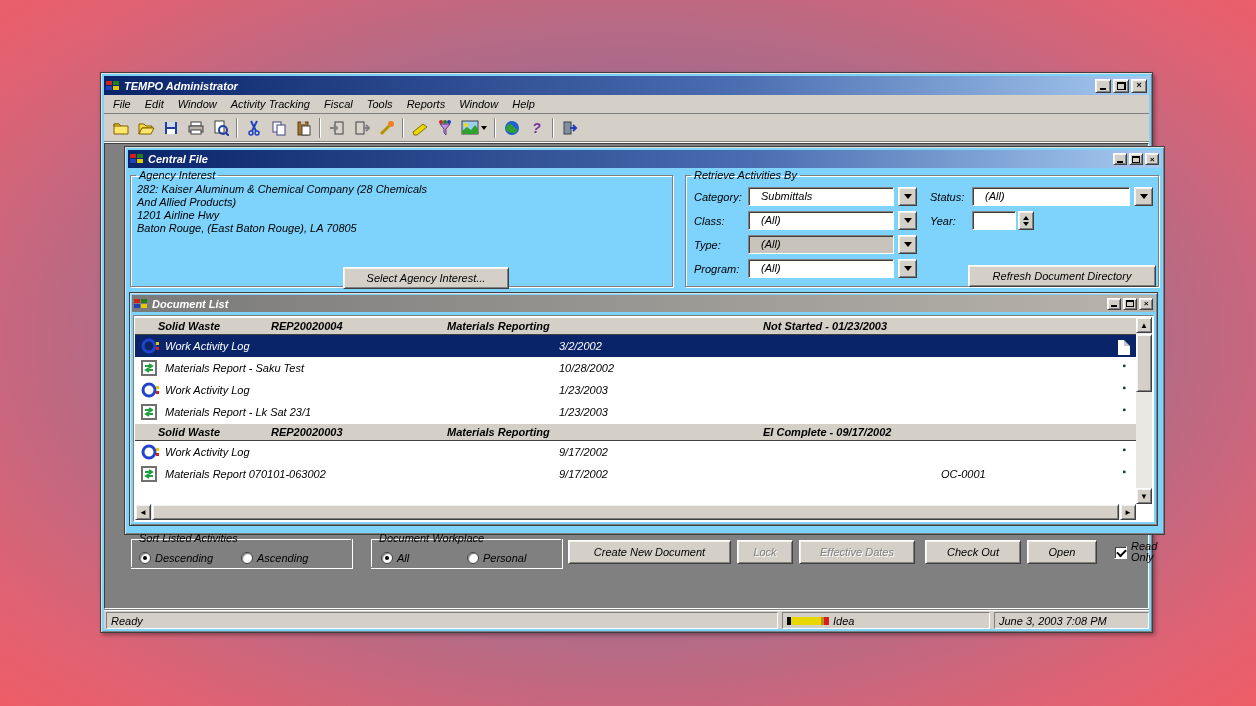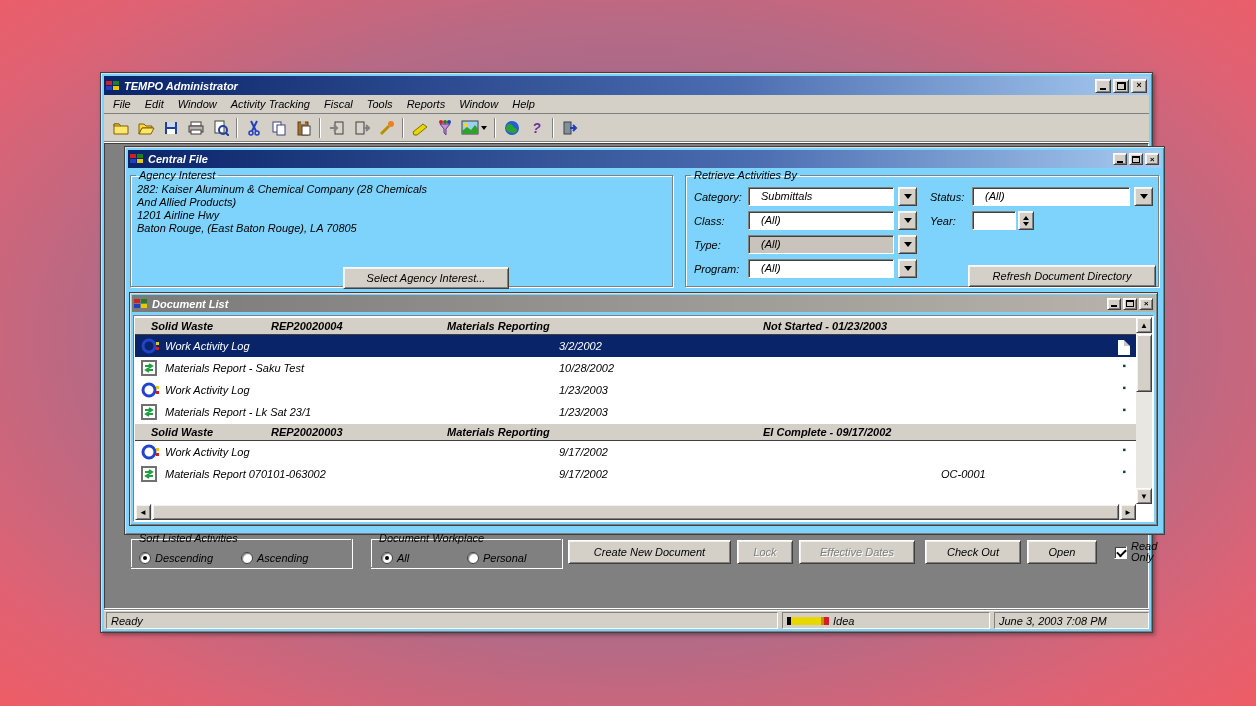--- a/index.html
+++ b/index.html
@@ -52,21 +52,21 @@
   .darrow { width:0; height:0; border-left:4px solid transparent; border-right:4px solid transparent; border-top:5px solid #000; }
   .spin { width:16px; height:19px; margin-left:2px; display:flex; flex-direction:column; align-items:center; justify-content:center; gap:2px; }
   .sarrow-up { width:0;height:0;border-left:3px solid transparent;border-right:3px solid transparent;border-bottom:4px solid #000; }
   .sarrow-dn { width:0;height:0;border-left:3px solid transparent;border-right:3px solid transparent;border-top:4px solid #000; }
 
   
   .dl-body { position:absolute; left:3px; top:22px; right:3px; bottom:3px; background:#fff; border:1px solid; border-color:#808080 #fff #fff #808080; }
   .dl-rows { position:absolute; left:1px; top:1px; right:17px; bottom:17px; background:#fff; overflow:hidden; }
   .dl-ghead { position:relative; height:18px; background:#d4d0c8; border-top:1px solid #fff; border-bottom:1px solid #404040; font-weight:bold; }
   .dl-ghead span { position:absolute; top:2px; white-space:nowrap; }
-  .gh-cat { left:16px; } .gh-id { left:136px; } .gh-type { left:312px; } .gh-status { left:628px; }
+  .gh-cat { left:23px; } .gh-id { left:136px; } .gh-type { left:312px; } .gh-status { left:628px; }
   .dl-row { position:relative; height:22px; background:#fff; }
   .dl-row.selected { background:#0a246a; color:#fff; }
   .dl-row span { position:absolute; top:5px; white-space:nowrap; }
   .dl-icon { left:6px; top:3px !important; width:18px; height:16px; }
   .dl-name { left:30px; } .dl-date { left:424px; } .dl-code { left:806px; }
   .dl-marker { right:10px; top:3px !important; font-size:10px; color:#113c3c; }
   .docmark { position:absolute; right:6px; top:3px; width:12px; height:15px; background:#fff; }
   .docmark:after { content:""; position:absolute; right:0; top:0; border:3px solid #0a246a; border-left-color:#c8c8c8; border-bottom-color:#c8c8c8; }
 
   

